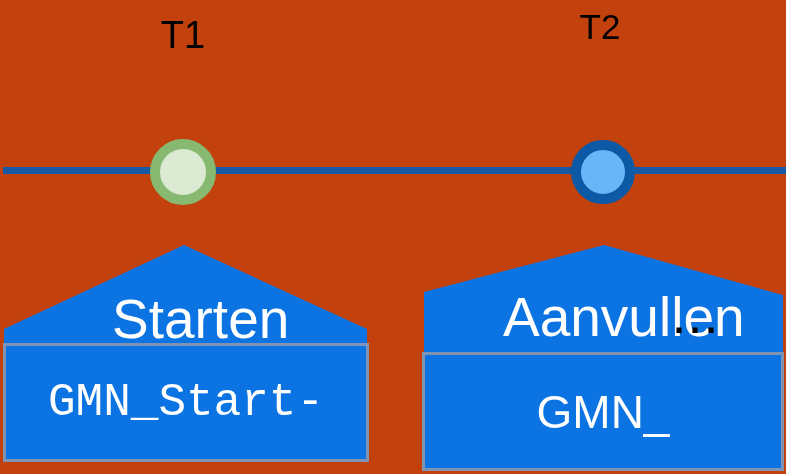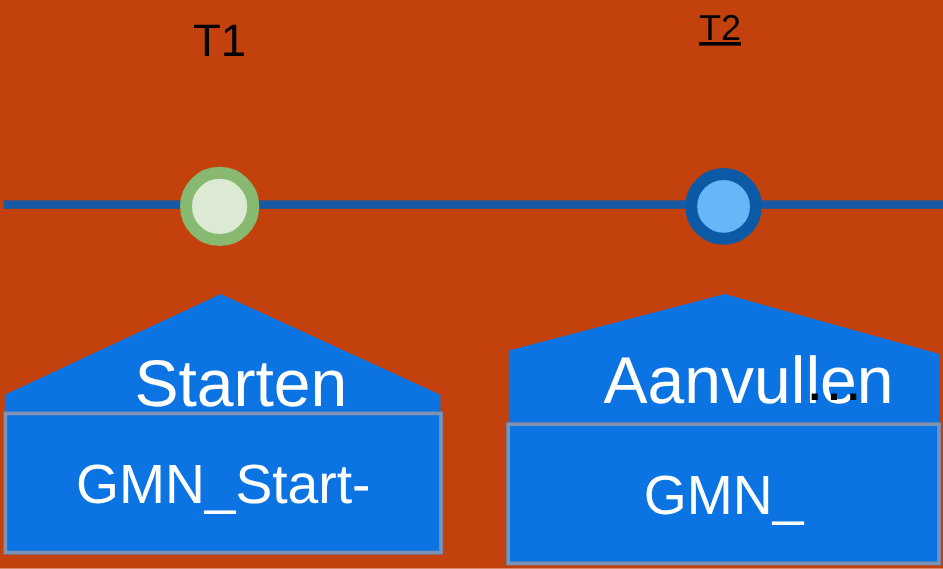--- a/index.html
+++ b/index.html
@@ -22,21 +22,21 @@
   }
   .t-label {
     position: absolute;
     color: #000000;
     font-family: "Liberation Sans", sans-serif;
     white-space: nowrap;
     text-align: center;
     width: 120px;
   }
   .t1-label { left: 123px; top: 14px; font-size: 38px; }
-  .t2-label { left: 540px; top: 7px;  font-size: 30px; text-decoration: underline; }
+  .t2-label { left: 540px; top: 7px;  font-size: 35px; }
 
   .marker {
     position: absolute;
     border-radius: 50%;
   }
   .marker-t1 {
     left: 150px; top: 139px;
     width: 66px; height: 66px;
     border: 10px solid #87BA70;
     background: #DDEAD3;
@@ -79,21 +79,21 @@
     border: 3px solid #8093B3;
     color: #ffffff;
     display: flex;
     flex-direction: column;
     align-items: center;
     justify-content: center;
     text-align: center;
     font-size: 46px;
     line-height: 54px;
   }
-  .box-left  { left: 3px;   top: 343px; width: 366px; height: 119px; }
+  .box-left  { left: 3px;   top: 343px; width: 366px; height: 119px; font-family: Liberation Mono, monospace; }
   .box-right { left: 422px; top: 352px; width: 362px; height: 119px; }
 </style>
 </head>
 <body>
 
 <div class="canvas">
 
   <div class="timeline-line"></div>
 
   <div class="t-label t1-label">T1</div>

